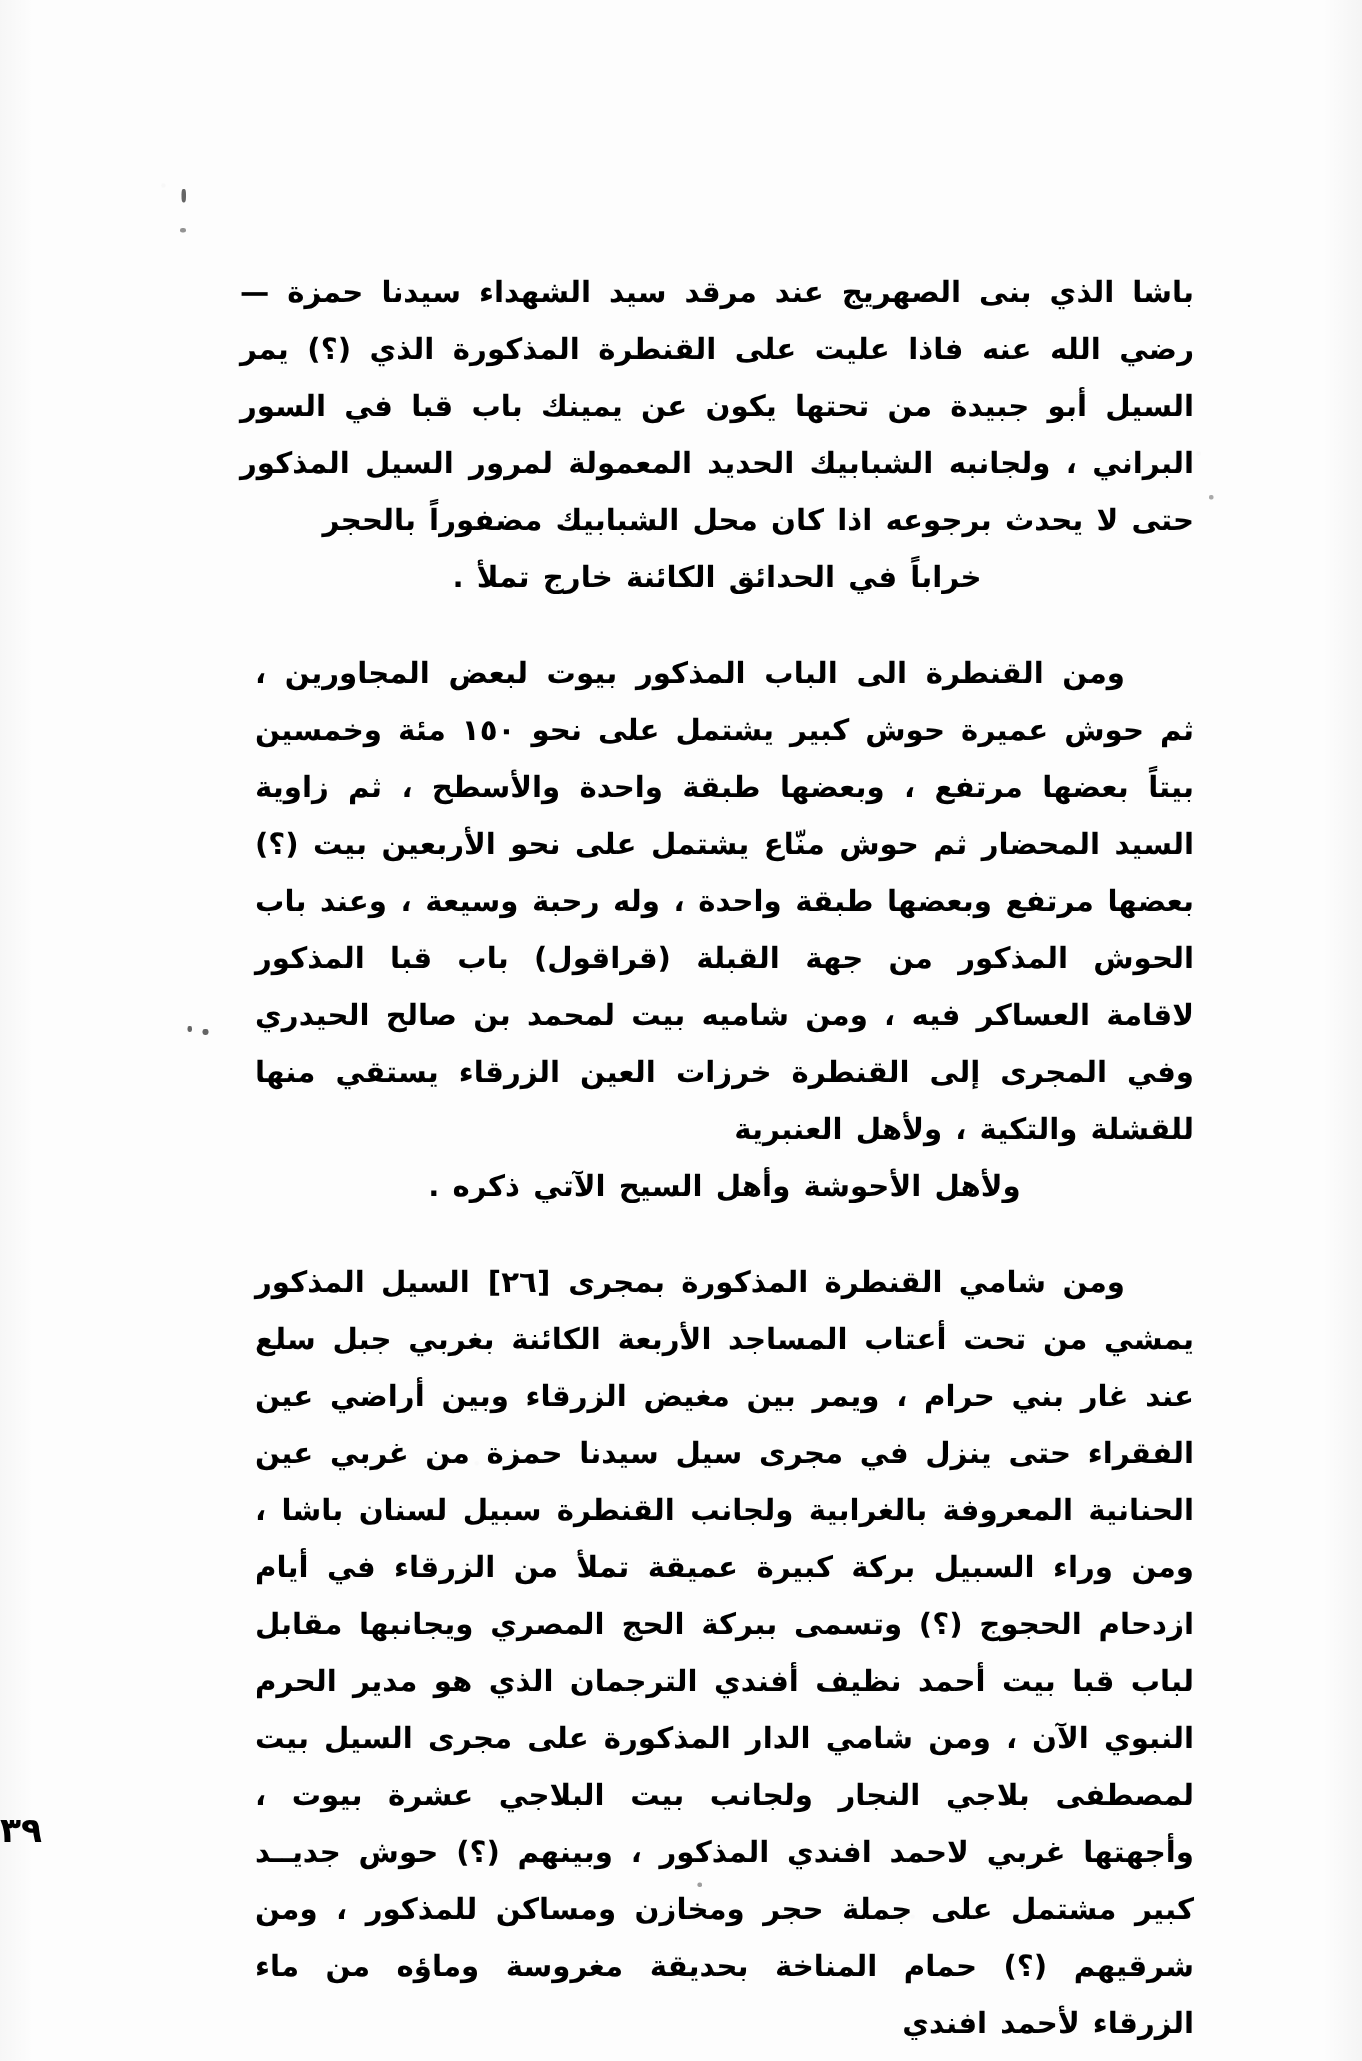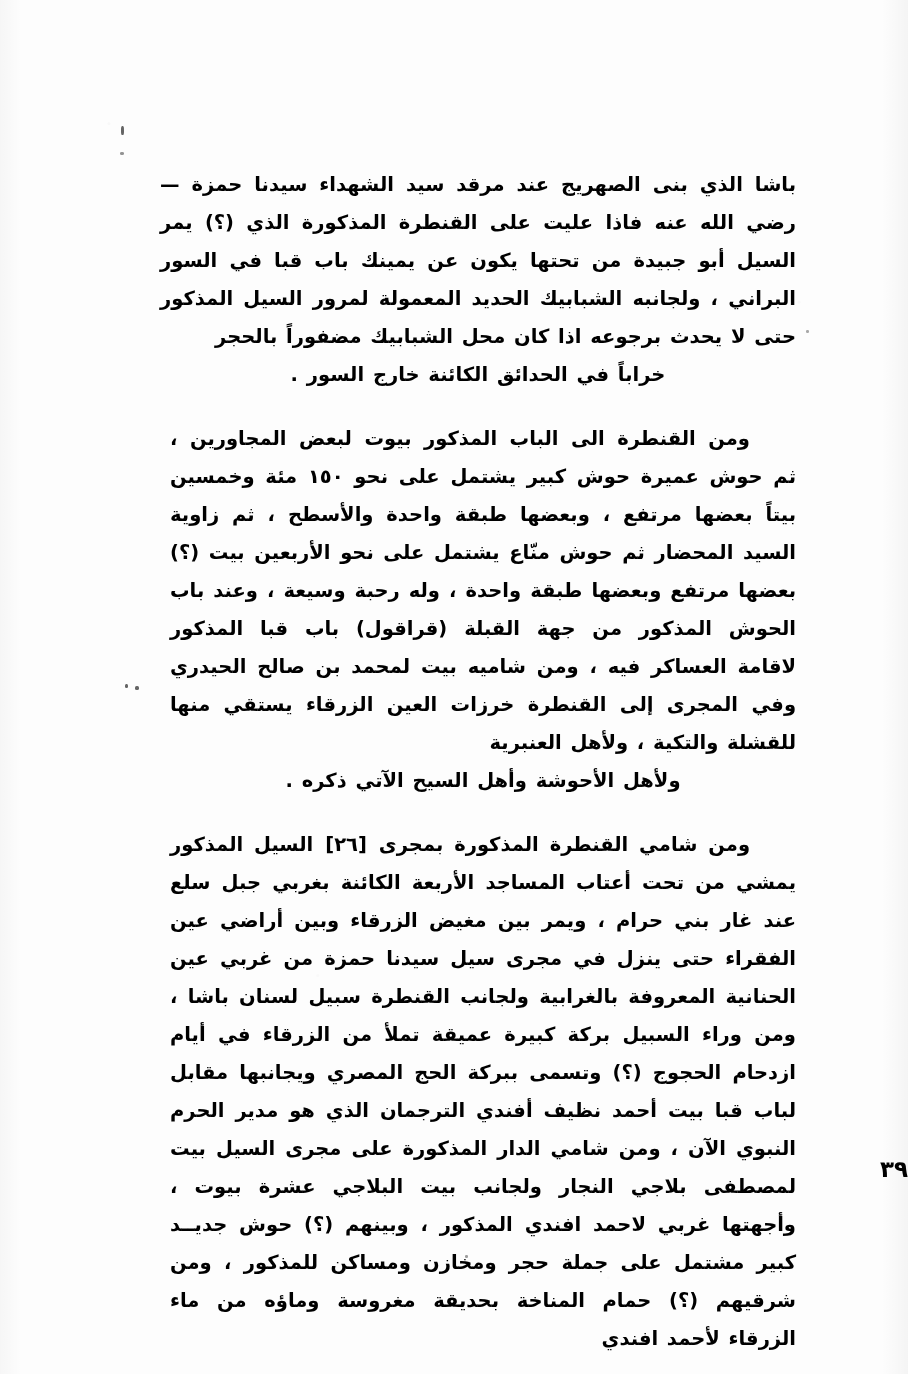--- a/index.html
+++ b/index.html
@@ -25,21 +25,21 @@
     background-image:
       radial-gradient(circle at 12% 9%,  rgba(0,0,0,0.020) 0 1px, rgba(0,0,0,0) 2px),
       radial-gradient(circle at 88% 22%, rgba(0,0,0,0.018) 0 1px, rgba(0,0,0,0) 2px),
       radial-gradient(circle at 35% 71%, rgba(0,0,0,0.016) 0 1px, rgba(0,0,0,0) 2px),
       radial-gradient(circle at 67% 93%, rgba(0,0,0,0.016) 0 1px, rgba(0,0,0,0) 2px);
   }
 
   
   .text-block {
     position: absolute;
-    top: 166px;
+    top: 176px;
     right: 112px;   
     left: 160px;
     direction: rtl;
     text-align: justify;
     text-align-last: auto;
   }
 
   .para {
     margin: 0 0 20px 0;
     font-family: "DejaVu Sans", sans-serif;
@@ -71,24 +71,24 @@
 
   
   .folio-marker {
     font-weight: 700;
     padding: 0 12px;
   }
 
   
   .page-number {
     position: absolute;
-    top: 1156px;
+    top: 1208px;
     left: 0;
     right: 0;
-    text-align: right;
+    text-align: left;
     font-family: "DejaVu Sans", sans-serif;
     font-size: 23px;
     font-weight: 700;
     color: #111111;
     filter: contrast(1.2);
   }
 
   
   .speck {
     position: absolute;
@@ -129,21 +129,21 @@
 
   <span class="speck s1"></span>
   <span class="speck s2"></span>
   <span class="speck s3"></span>
   <span class="speck s4"></span>
   <span class="speck s5"></span>
   <span class="speck s6"></span>
 
   <div class="text-block">
 
-    <p class="para p1"><span>باشا الذي بنى الصهريج عند مرقد سيد الشهداء سيدنا حمزة — رضي الله عنه فاذا عليت على القنطرة المذكورة الذي (؟) يمر السيل أبو جبيدة من تحتها يكون عن يمينك باب قبا في السور البراني ، ولجانبه الشبابيك الحديد المعمولة لمرور السيل المذكور حتى لا يحدث برجوعه اذا كان محل الشبابيك مضفوراً بالحجر</span><span class="tail">خراباً في الحدائق الكائنة خارج السور .</span></p>
+    <p class="para p1"><span>باشا الذي بنى الصهريج عند مرقد سيد الشهداء سيدنا حمزة — رضي الله عنه فاذا عليت على القنطرة المذكورة الذي (؟) يمر السيل أبو جبيدة من تحتها يكون عن يمينك باب قبا في السور البراني ، ولجانبه الشبابيك الحديد المعمولة لمرور السيل المذكور حتى لا يحدث برجوعه اذا كان محل الشبابيك مضفوراً بالحجر</span><span class="tail">خراباً في الحدائق الكائنة خارج تملأ .</span></p>
 
     <p class="para p2 indent"><span>ومن القنطرة الى الباب المذكور بيوت لبعض المجاورين ، ثم حوش عميرة حوش كبير يشتمل على نحو ١٥٠ مئة وخمسين بيتاً بعضها مرتفع ، وبعضها طبقة واحدة والأسطح ، ثم زاوية السيد المحضار ثم حوش منّاع يشتمل على نحو الأربعين بيت (؟) بعضها مرتفع وبعضها طبقة واحدة ، وله رحبة وسيعة ، وعند باب الحوش المذكور من جهة القبلة (قراقول) باب قبا المذكور لاقامة العساكر فيه ، ومن شاميه بيت لمحمد بن صالح الحيدري وفي المجرى إلى القنطرة خرزات العين الزرقاء يستقي منها للقشلة والتكية ، ولأهل العنبرية</span><span class="tail">ولأهل الأحوشة وأهل السيح الآتي ذكره .</span></p>
 
     <p class="para p3 indent"><span>ومن شامي القنطرة المذكورة بمجرى</span><span class="folio-marker">[٢٦]</span><span>السيل المذكور يمشي من تحت أعتاب المساجد الأربعة الكائنة بغربي جبل سلع عند غار بني حرام ، ويمر بين مغيض الزرقاء وبين أراضي عين الفقراء حتى ينزل في مجرى سيل سيدنا حمزة من غربي عين الحنانية المعروفة بالغرابية ولجانب القنطرة سبيل لسنان باشا ، ومن وراء السبيل بركة كبيرة عميقة تملأ من الزرقاء في أيام ازدحام الحجوج (؟) وتسمى ببركة الحج المصري ويجانبها مقابل لباب قبا بيت أحمد نظيف أفندي الترجمان الذي هو مدير الحرم النبوي الآن ، ومن شامي الدار المذكورة على مجرى السيل بيت لمصطفى بلاجي النجار ولجانب بيت البلاجي عشرة بيوت ، وأجهتها غربي لاحمد افندي المذكور ، وبينهم (؟) حوش جديــد كبير مشتمل على جملة حجر ومخازن ومساكن للمذكور ، ومن شرقيهم (؟) حمام المناخة بحديقة مغروسة وماؤه من ماء الزرقاء لأحمد افندي</span></p>
 
   </div>
 
   <div class="page-number">٣٩</div>
 
 </div>

